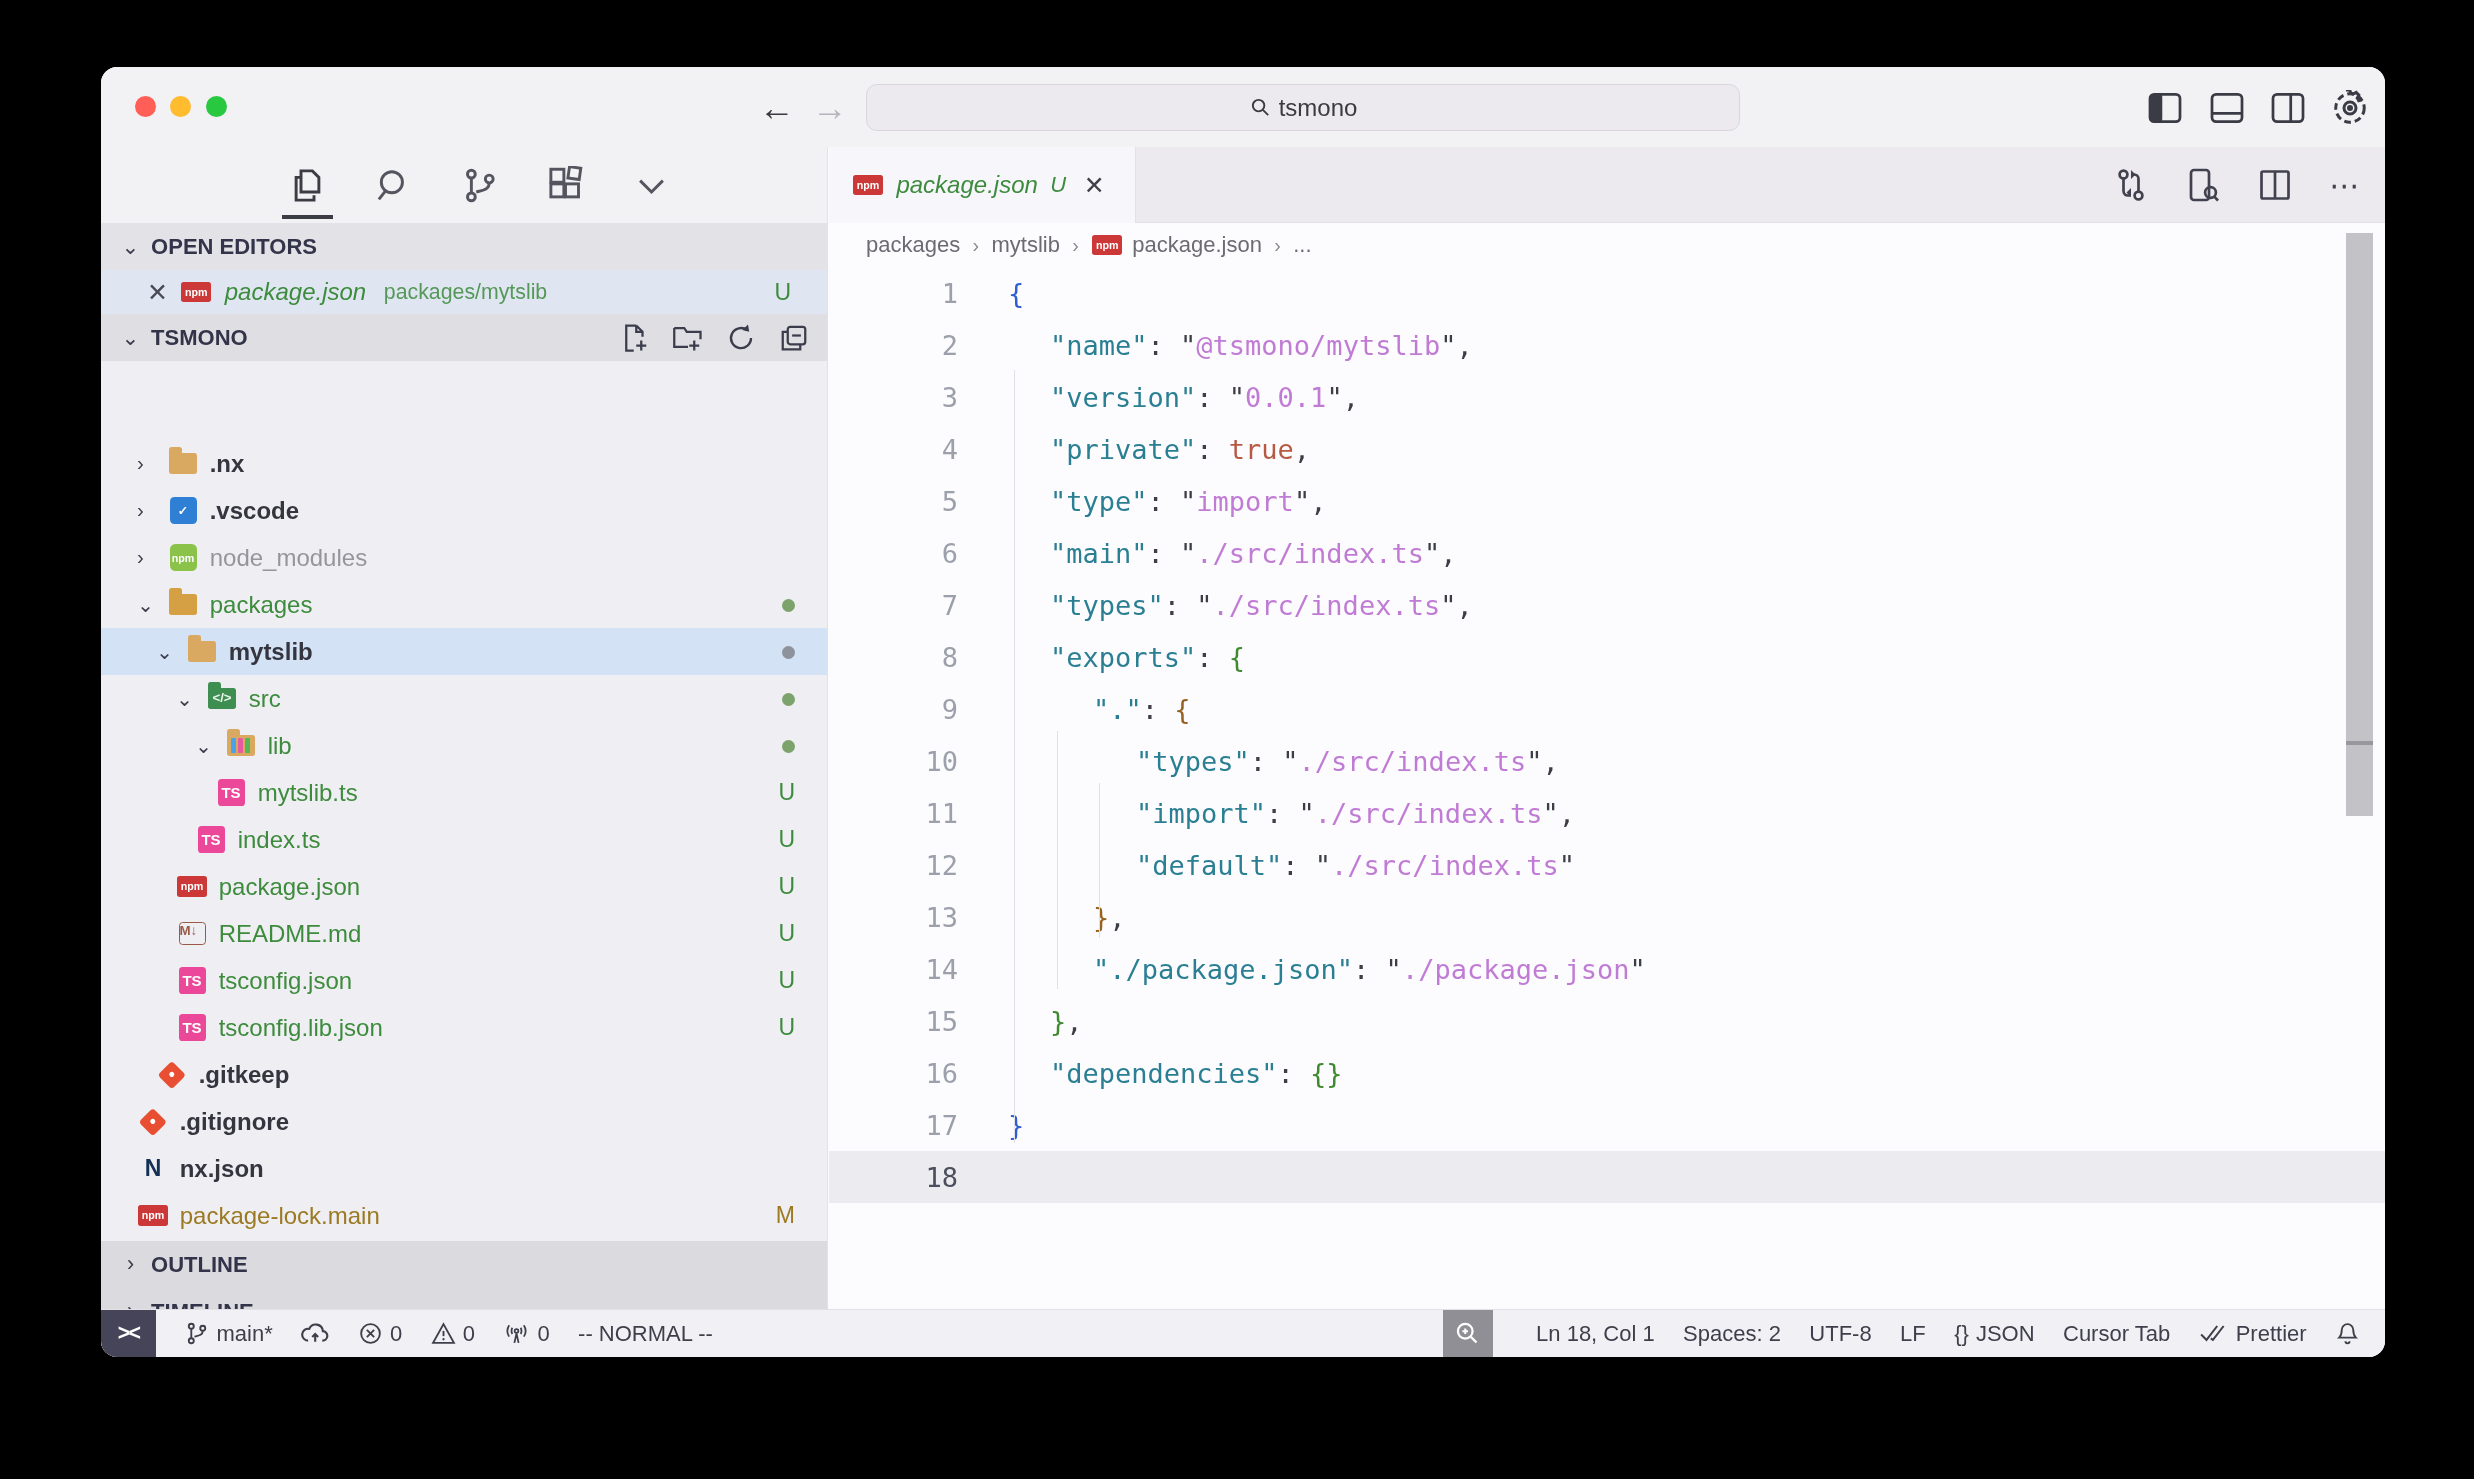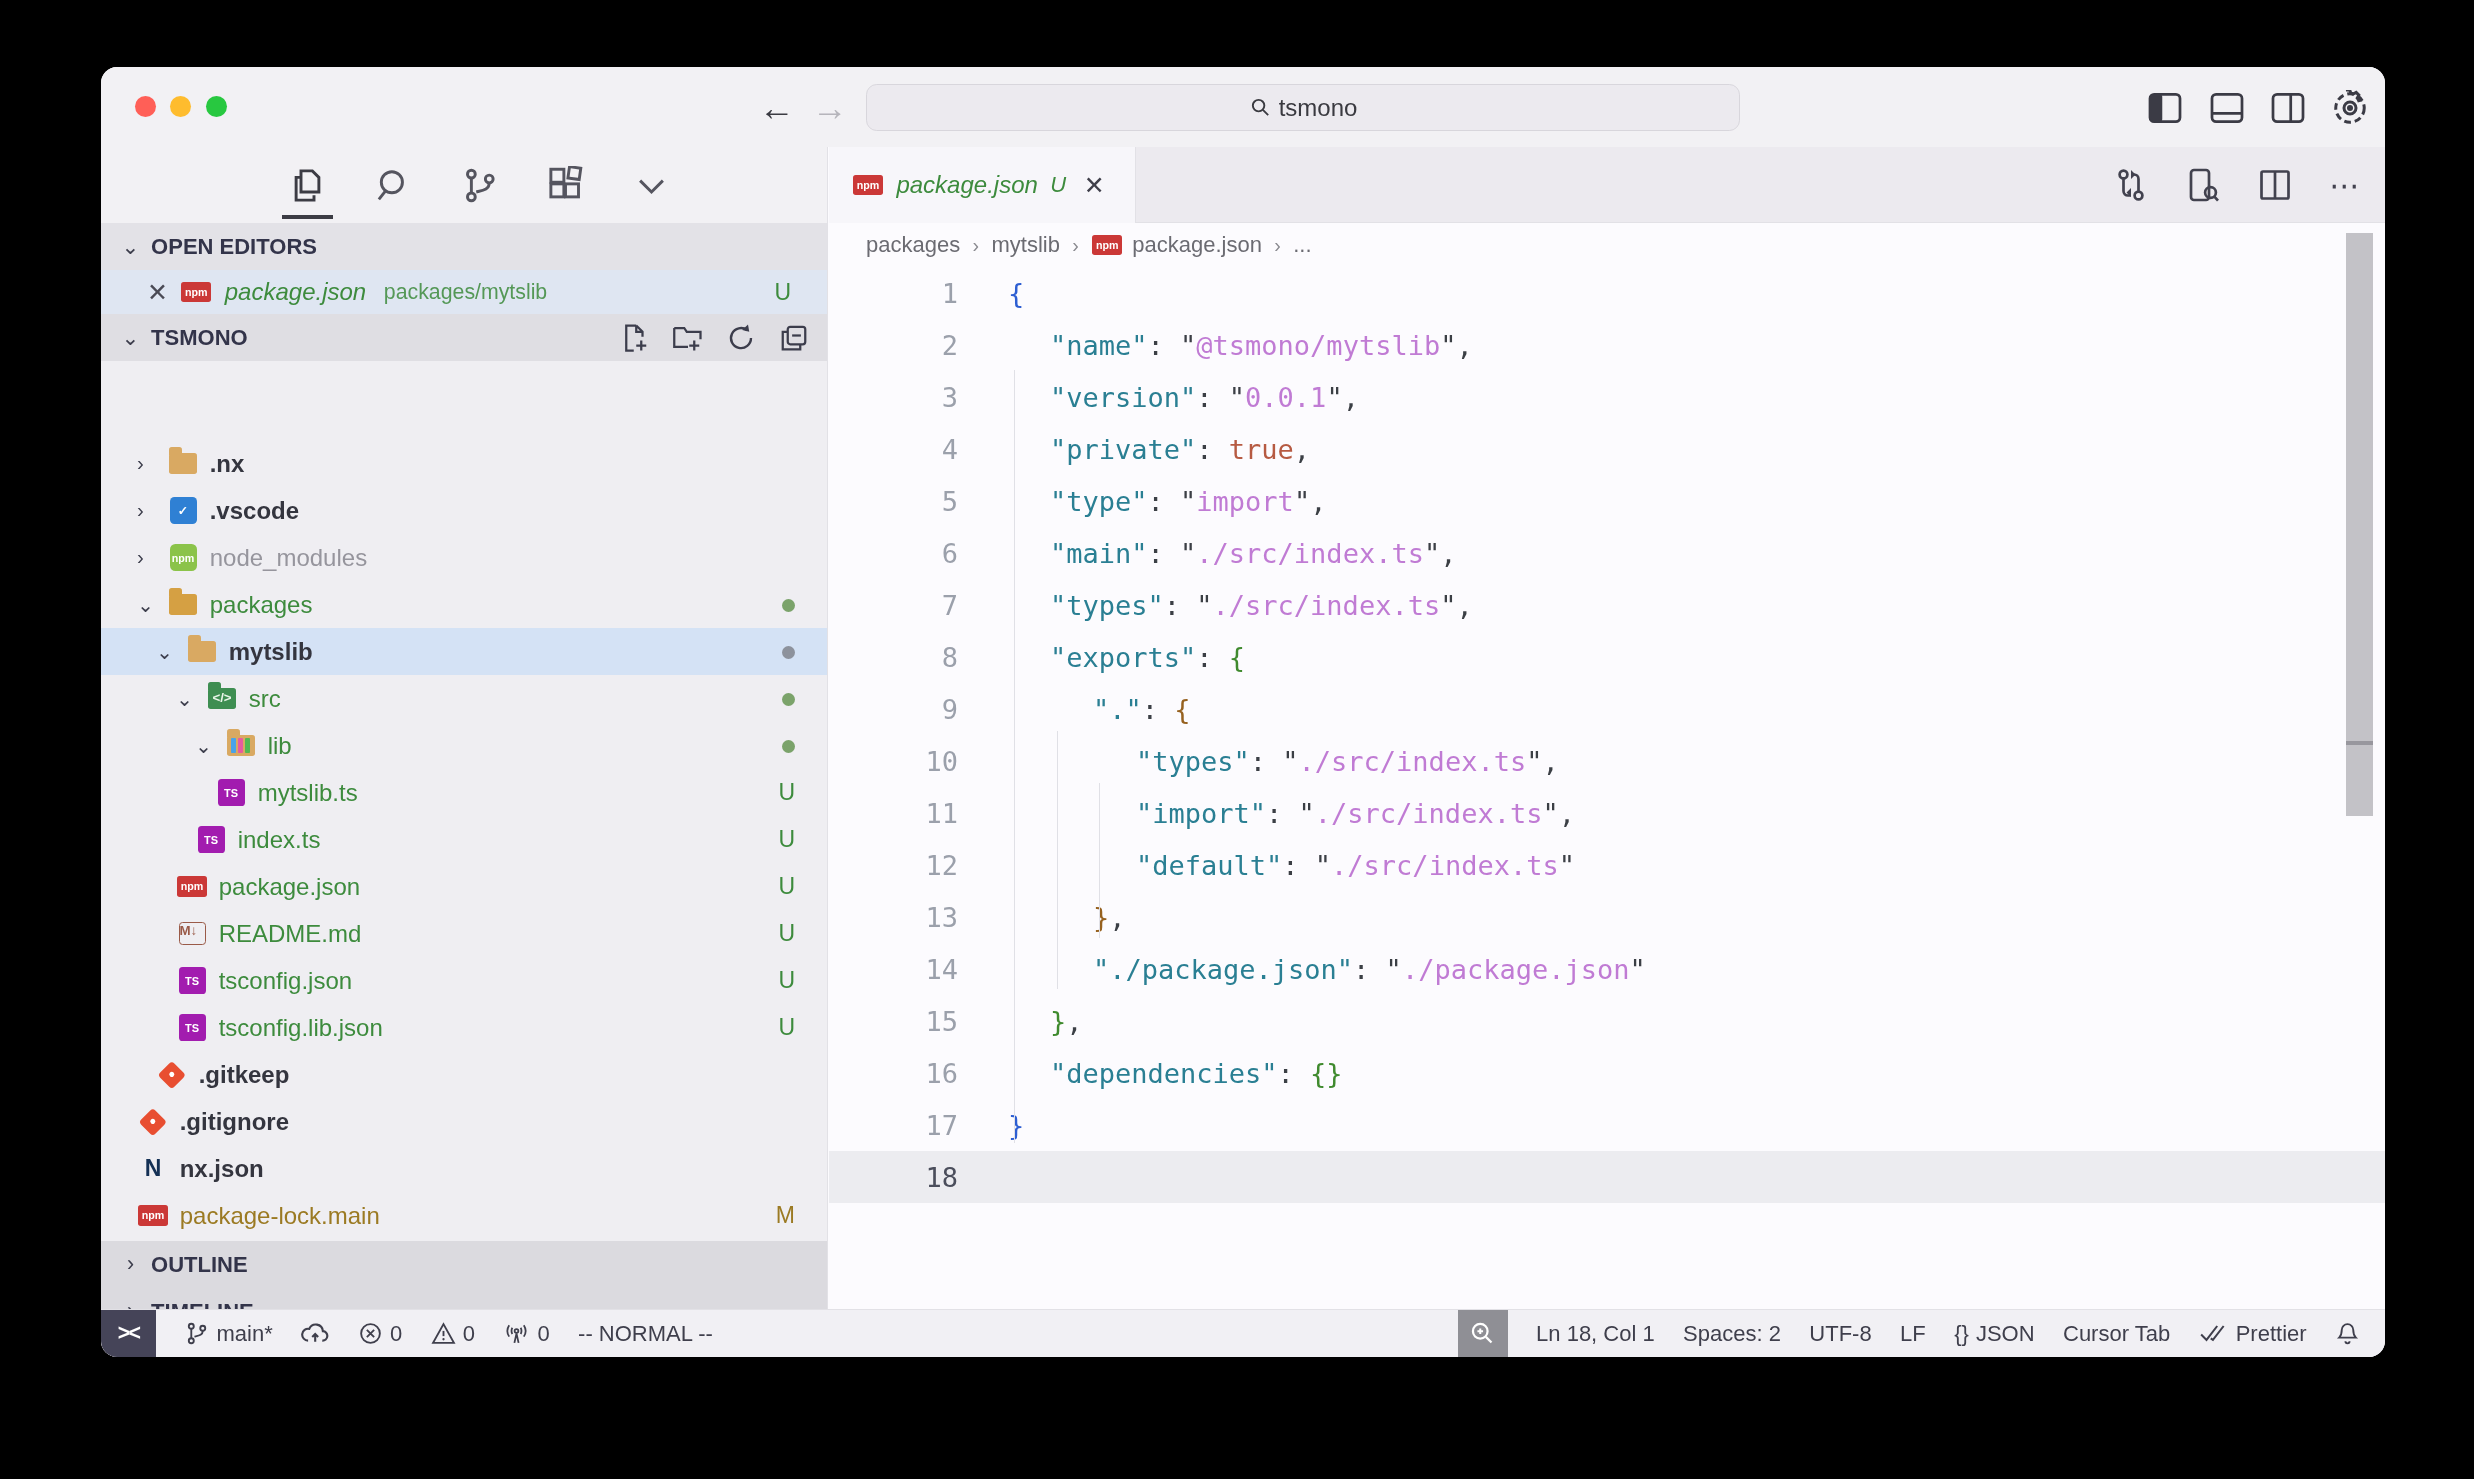--- a/index.html
+++ b/index.html
@@ -59,21 +59,21 @@
   .bottomsects .sect{background:transparent;height:47px;}
   
   .fi{flex:none;width:32px;height:32px;display:flex;align-items:center;justify-content:center;position:relative;}
   .folderbase{width:28.4px;height:21.3px;border-radius:2.7px;position:relative;}
   .folderbase::before{content:"";position:absolute;top:-6.2px;left:0;width:13.3px;height:8px;background:inherit;border-radius:2.7px 2.7px 0 0;}
   .f-tan{background:#d9a962;} .f-amber{background:#d5a043;} .f-green{background:#3e8e52;}
   .libstripes{position:absolute;left:4.4px;top:3.6px;display:flex;gap:2.7px;}
   .libstripes i{width:4.4px;height:14.2px;border-radius:0.9px;display:block;}
   .srcmark{position:absolute;left:0;top:1.8px;width:28.4px;text-align:center;color:#eaf6ea;font-size:13.3px;font-weight:bold;}
   .ic-box{border-radius:3.6px;color:#fff;font-weight:bold;display:flex;align-items:center;justify-content:center;}
-  .ic-ts{width:27px;height:27px;background:#a21caf;font-size:11px;}
+  .ic-ts{width:27px;height:27px;background:#ec4899;font-size:15px;}
   .ic-npm{width:30px;height:20.4px;background:#cb3837;font-size:10.7px;letter-spacing:0;border-radius:2.7px;}
   .ic-md{width:27px;height:23px;border:1.8px solid #9a5a48;color:#9a5a48;background:transparent;font-size:13.3px;font-weight:bold;border-radius:3.6px;}
   .ic-git{width:19.6px;height:19.6px;background:#e84e31;transform:rotate(45deg);border-radius:3.6px;position:relative;}
   .ic-git::after{content:"";position:absolute;left:7.1px;top:7.1px;width:5.3px;height:5.3px;background:#fff;border-radius:50%;}
   .ic-nx{color:#143055;font-weight:900;font-size:23px;font-family:"Liberation Sans",sans-serif;}
   .ic-node{width:27px;height:27px;background:#8bc34a;border-radius:5.3px;color:#fff;font-size:10.7px;font-weight:bold;display:flex;align-items:center;justify-content:center;}
   .ic-vsc{width:27px;height:27px;background:#2f80d4;border-radius:4.4px;color:#fff;font-size:12.4px;font-weight:bold;display:flex;align-items:center;justify-content:center;}
   
   .editor{position:absolute;left:728px;top:80px;right:0;bottom:48px;background:var(--editor-bg);}
   .tabstrip{position:absolute;left:0;top:0;right:0;height:76px;background:var(--tabstrip);border-bottom:0.9px solid var(--divider);}
@@ -583,21 +583,21 @@
           </span>
         </div>
       <div class="s-right">
         <div class="zoombadge">
           <svg width="27" height="27" viewBox="0 0 24 24">
               <circle cx="10" cy="10" r="6.5" fill="none" stroke="#fff" stroke-width="2"></circle>
               <line x1="15" y1="15" x2="20" y2="20" stroke="#fff" stroke-width="2"></line>
               <path d="M10 7.5v5M7.5 10h5" stroke="#fff" stroke-width="1.8"></path>
             </svg>
         </div>
-        <div id="status-right" style="display:flex;align-items:center;">
+        <div id="status-right" style="display:flex;align-items:center;padding-left:15px;">
             <span class="s-item">
               <span>Ln 18, Col 1</span>
             </span>
             <span class="s-item">
               <span>Spaces: 2</span>
             </span>
             <span class="s-item">
               <span>UTF-8</span>
             </span>
             <span class="s-item">

